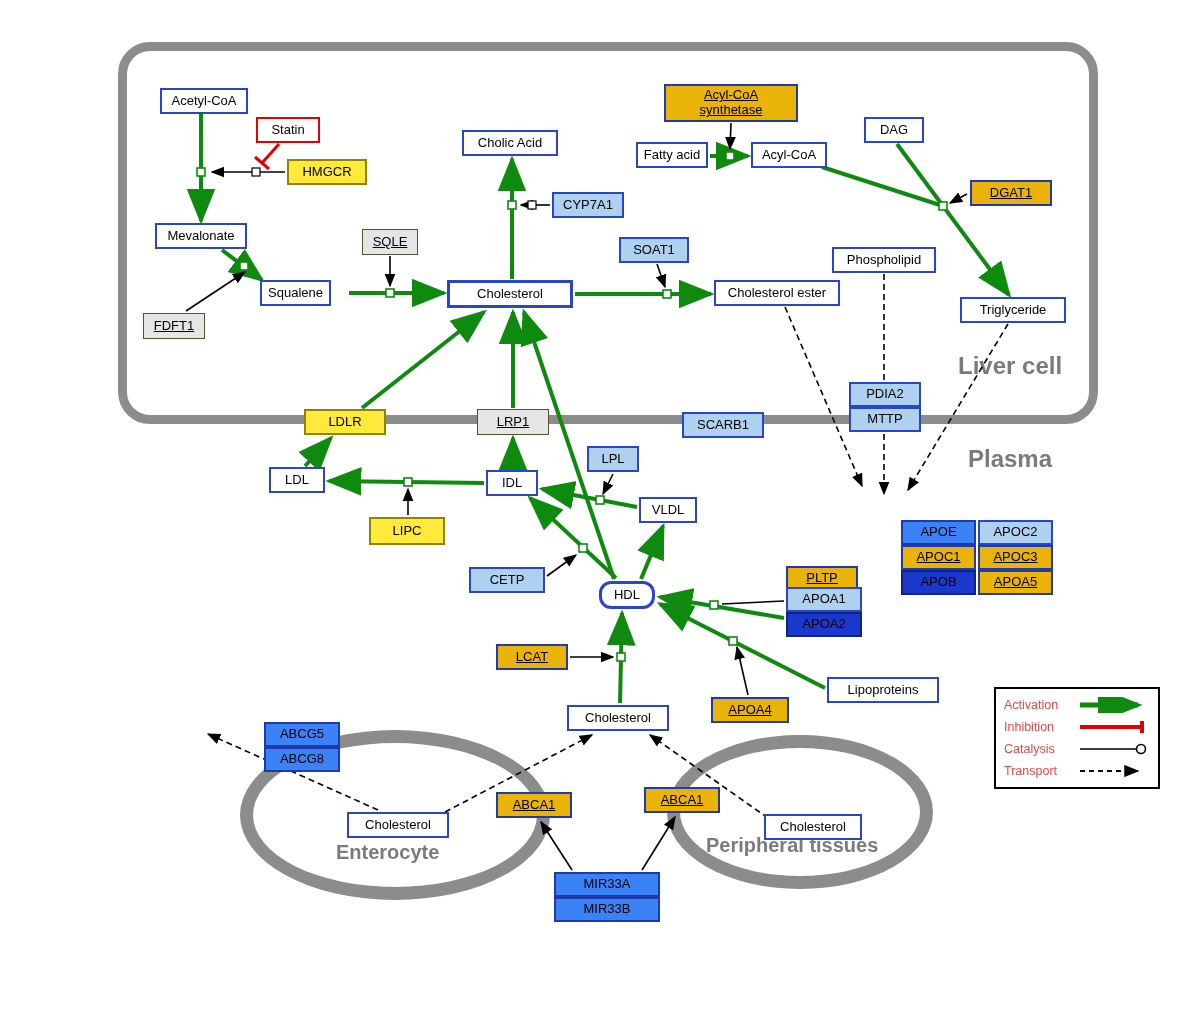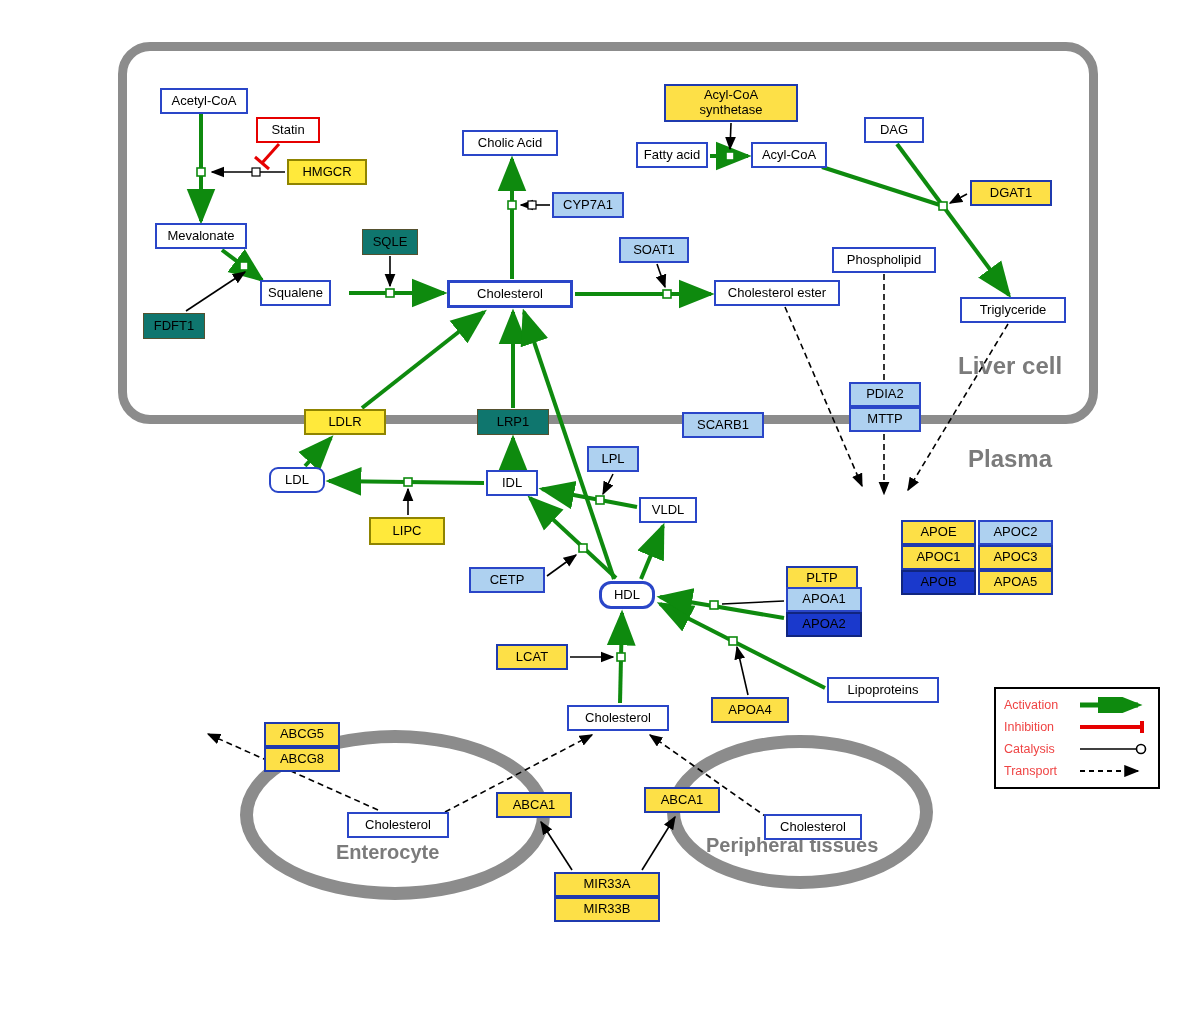--- a/index.html
+++ b/index.html
@@ -10,24 +10,24 @@
   #enterocyte-shape{left:240px;top:730px;width:310px;height:170px;border:13px solid #8C8C8C;border-radius:50%;}
   #peripheral-shape{left:667px;top:735px;width:266px;height:154px;border:13px solid #8C8C8C;border-radius:50%;}
   .region-label{position:absolute;z-index:1;color:#7b7b7b;font-weight:bold;}
   #edges{position:absolute;left:0;top:0;z-index:2;}
   .node{position:absolute;z-index:3;display:flex;align-items:center;justify-content:center;
         text-align:center;font-size:13px;line-height:1.12;color:#000;box-sizing:border-box;
         background:#fff;border:2px solid #2A46C8;}
   .thick{border-width:3px;}
   .redborder{border-color:#E60000;border-width:2.5px;}
   .yellow{background:#FFE93B;border-color:#8F8400;}
-  .paleyellow{background:#0f766e;border:1.5px solid #55512F;}
+  .paleyellow{background:#e5e5e5;border:1.5px solid #55512F;text-decoration:underline;}
   .lightblue{background:#AED1F0;border-color:#2A46C8;}
-  .midblue{background:#fde047;border-color:#1F3AAE;}
-  .blue{background:#fde047;border-color:#1F3AAE;}
+  .midblue{background:#eab308;border-color:#1F3AAE;text-decoration:underline;}
+  .blue{background:#3b82f6;border-color:#1F3AAE;}
   .darkblue{background:#1A39CC;border-color:#10257F;}
   #legend{position:absolute;left:994px;top:687px;width:166px;height:102px;z-index:3;
           background:#fff;border:2px solid #000;box-sizing:border-box;padding:6px 8px;
           display:flex;flex-direction:column;justify-content:space-between;}
   .legend-row{display:flex;align-items:center;justify-content:space-between;height:20px;}
   .legend-row span{font-size:12.5px;color:#ef4444;}
 </style>
 </head>
 <body>
 
@@ -149,21 +149,21 @@
   <div class="node midblue" style="left:970px;top:180px;width:82px;height:26px;">DGAT1</div>
   <div class="node" style="left:832px;top:247px;width:104px;height:26px;">Phospholipid</div>
   <div class="node" style="left:960px;top:297px;width:106px;height:26px;">Triglyceride</div>
   <div class="node lightblue" style="left:849px;top:382px;width:72px;height:25px;">PDIA2</div>
   <div class="node lightblue" style="left:849px;top:407px;width:72px;height:25px;">MTTP</div>
 
   <div class="node yellow" style="left:304px;top:409px;width:82px;height:26px;">LDLR</div>
   <div class="node paleyellow" style="left:477px;top:409px;width:72px;height:26px;">LRP1</div>
   <div class="node lightblue" style="left:682px;top:412px;width:82px;height:26px;">SCARB1</div>
 
-  <div class="node" style="left:269px;top:467px;width:56px;height:26px;border-radius:9px;">LDL</div>
+  <div class="node" style="left:269px;top:467px;width:56px;height:26px;">LDL</div>
   <div class="node" style="left:486px;top:470px;width:52px;height:26px;">IDL</div>
   <div class="node lightblue" style="left:587px;top:446px;width:52px;height:26px;">LPL</div>
   <div class="node" style="left:639px;top:497px;width:58px;height:26px;">VLDL</div>
   <div class="node yellow" style="left:369px;top:517px;width:76px;height:28px;">LIPC</div>
   <div class="node lightblue" style="left:469px;top:567px;width:76px;height:26px;">CETP</div>
   <div class="node thick" style="left:599px;top:581px;width:56px;height:28px;border-radius:12px;">HDL</div>
   <div class="node midblue" style="left:786px;top:534px;width:72px;height:25px;margin-top:32px;">PLTP</div>
   <div class="node lightblue" style="left:786px;top:587px;width:76px;height:25px;">APOA1</div>
   <div class="node darkblue" style="left:786px;top:612px;width:76px;height:25px;">APOA2</div>
   <div class="node midblue" style="left:496px;top:644px;width:72px;height:26px;">LCAT</div>

